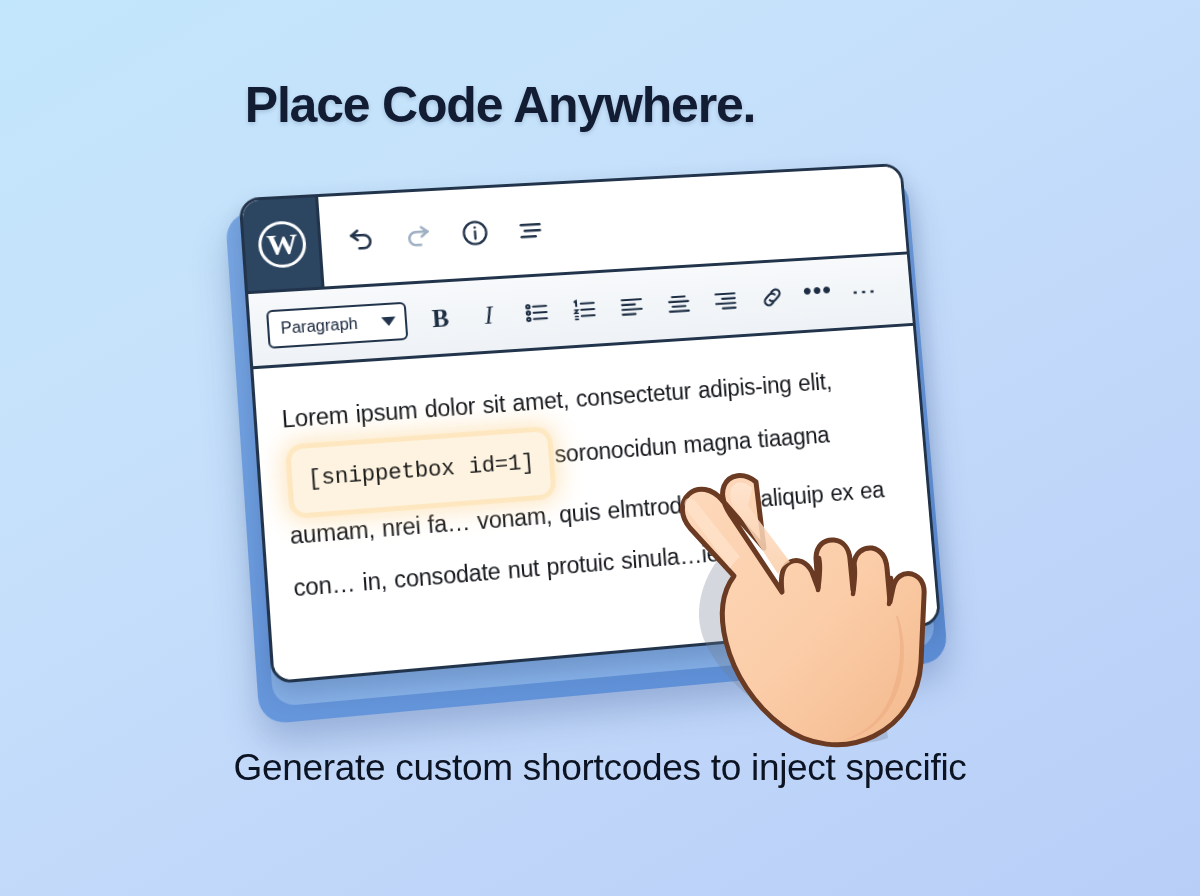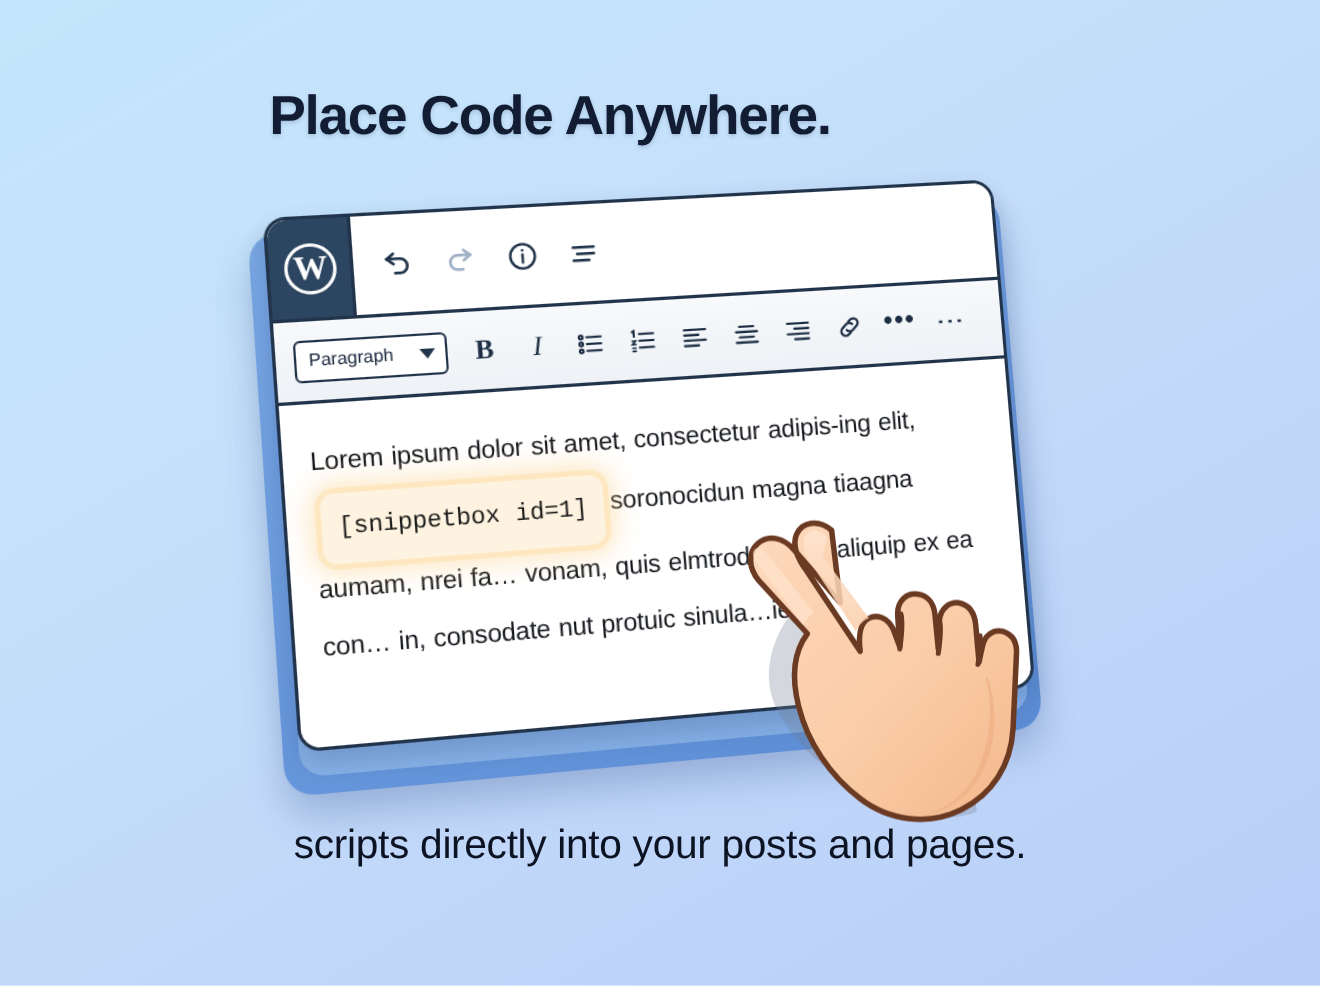--- a/index.html
+++ b/index.html
@@ -420,14 +420,14 @@
       <path d="M259 188 C261 176 262 168 261 162" fill="none" stroke="#6b3a22" stroke-width="4.5" stroke-linecap="round"></path>
 
       <path d="M268 200 C278 230 276 268 258 294 C246 312 228 322 212 324
                C236 318 254 300 262 276 C272 248 272 222 266 200 Z" fill="#efb086" opacity="0.75"></path>
     </svg>
   </div>
 
 </div>
 
 <div id="caption">
-  <span class="cap-line">scripts directly into your posts and pages.</span>
+  <span class="cap-line">Generate custom shortcodes to inject specific</span>
 </div>
 
 </body></html>

